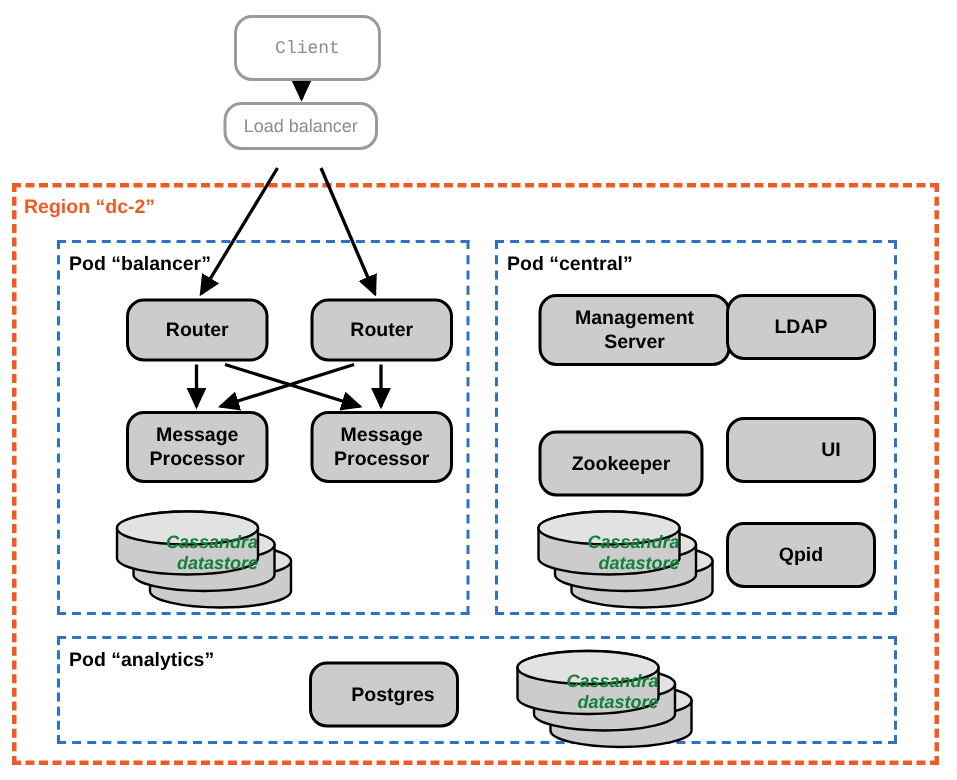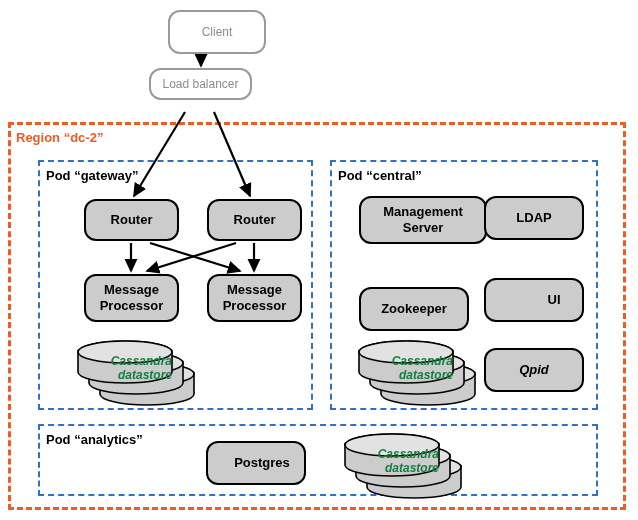--- a/index.html
+++ b/index.html
@@ -105,21 +105,21 @@
 </head>
 <body>
 
 <div id="canvas">
 
   <div class="region" id="region-box" style="left: 8px; top: 122px; width: 618px; height: 388px;"></div>
   <div class="region-label" id="region-label" style="left: 16px; top: 130px;">Region “dc-2”</div>
 
   <div id="pods-layer">
       <div class="pod" style="left: 38px; top: 160px; width: 275px; height: 250px;"></div>
-      <div class="pod-label" style="left: 46px; top: 168px;">Pod “gateway”</div>
+      <div class="pod-label" style="left: 46px; top: 168px;">Pod “balancer”</div>
       <div class="node node-gray" style="left: 84px; top: 199px; width: 95px; height: 42px;">
         <span style="white-space: pre-line;">Router</span>
       </div>
       <div class="node node-gray" style="left: 207px; top: 199px; width: 95px; height: 42px;">
         <span style="white-space: pre-line;">Router</span>
       </div>
       <div class="node node-gray lbl-2line" style="left: 84px; top: 274px; width: 95px; height: 48px;"><span style="white-space: pre-line;">Message
 Processor</span></div>
       <div class="node node-gray lbl-2line" style="left: 207px; top: 274px; width: 95px; height: 48px;"><span style="white-space: pre-line;">Message
 Processor</span></div>
@@ -147,21 +147,21 @@
 Server</span></div>
       <div class="node node-gray" style="left: 484px; top: 196px; width: 100px; height: 44px;">
         <span style="white-space: pre-line;">LDAP</span>
       </div>
       <div class="node node-gray" style="left: 359px; top: 287px; width: 110px; height: 44px;">
         <span style="white-space: pre-line;">Zookeeper</span>
       </div>
       <div class="node node-gray" style="left: 484px; top: 278px; width: 100px; height: 44px;">
         <span style="white-space: pre-line; margin-left: 40px;">UI</span>
       </div>
-      <div class="node node-gray" style="left: 484px; top: 348px; width: 100px; height: 44px; font-style: italic;">
+      <div class="node node-gray" style="left: 484px; top: 348px; width: 100px; height: 44px;">
         <span style="white-space: pre-line;">Qpid</span>
       </div>
       <div class="dbstack" style="left: 359px; top: 341px;">
         <svg width="122" height="72" viewBox="0 0 122 72">
           <g>
             <path d="M22,33 A47,11 0 0 1 116,33 L116,53 A47,11 0 0 1 22,53 Z" fill="#cccccc" stroke="#000000" stroke-width="1.6"></path>
             <ellipse cx="69" cy="33" rx="47" ry="11" fill="#e2e2e2" stroke="#000000" stroke-width="1.6"></ellipse>
           </g>
           <g>
             <path d="M11,22 A47,11 0 0 1 105,22 L105,42 A47,11 0 0 1 11,42 Z" fill="#cccccc" stroke="#000000" stroke-width="1.6"></path>
@@ -194,21 +194,21 @@
             <path d="M0,11 A47,11 0 0 1 94,11 L94,31 A47,11 0 0 1 0,31 Z" fill="#cccccc" stroke="#000000" stroke-width="1.6"></path>
             <ellipse cx="47" cy="11" rx="47" ry="11" fill="#e2e2e2" stroke="#000000" stroke-width="1.6"></ellipse>
           </g>
         </svg>
         <div class="db-label" style="left: 0px; top: 13px; width: 94px; white-space: pre-line;">Cassandra
 datastore</div>
       </div>
     </div>
 
   <div id="external-layer">
-      <div class="node node-plain" style="left: 168px; top: 10px; width: 98px; height: 44px;">
+      <div class="node node-plain" style="left: 156px; top: 10px; width: 98px; height: 44px; font-family: Liberation Mono, monospace;">
         <span style="white-space: pre-line;">Client</span>
       </div>
       <div class="node node-plain" style="left: 149px; top: 68px; width: 103px; height: 32px;">
         <span style="white-space: pre-line;">Load balancer</span>
       </div>
     </div>
 
   <svg id="arrows" viewBox="0 0 638 520">
     <defs>
       <marker id="arrowhead" markerWidth="7" markerHeight="7" refX="5.6" refY="3" orient="auto">

